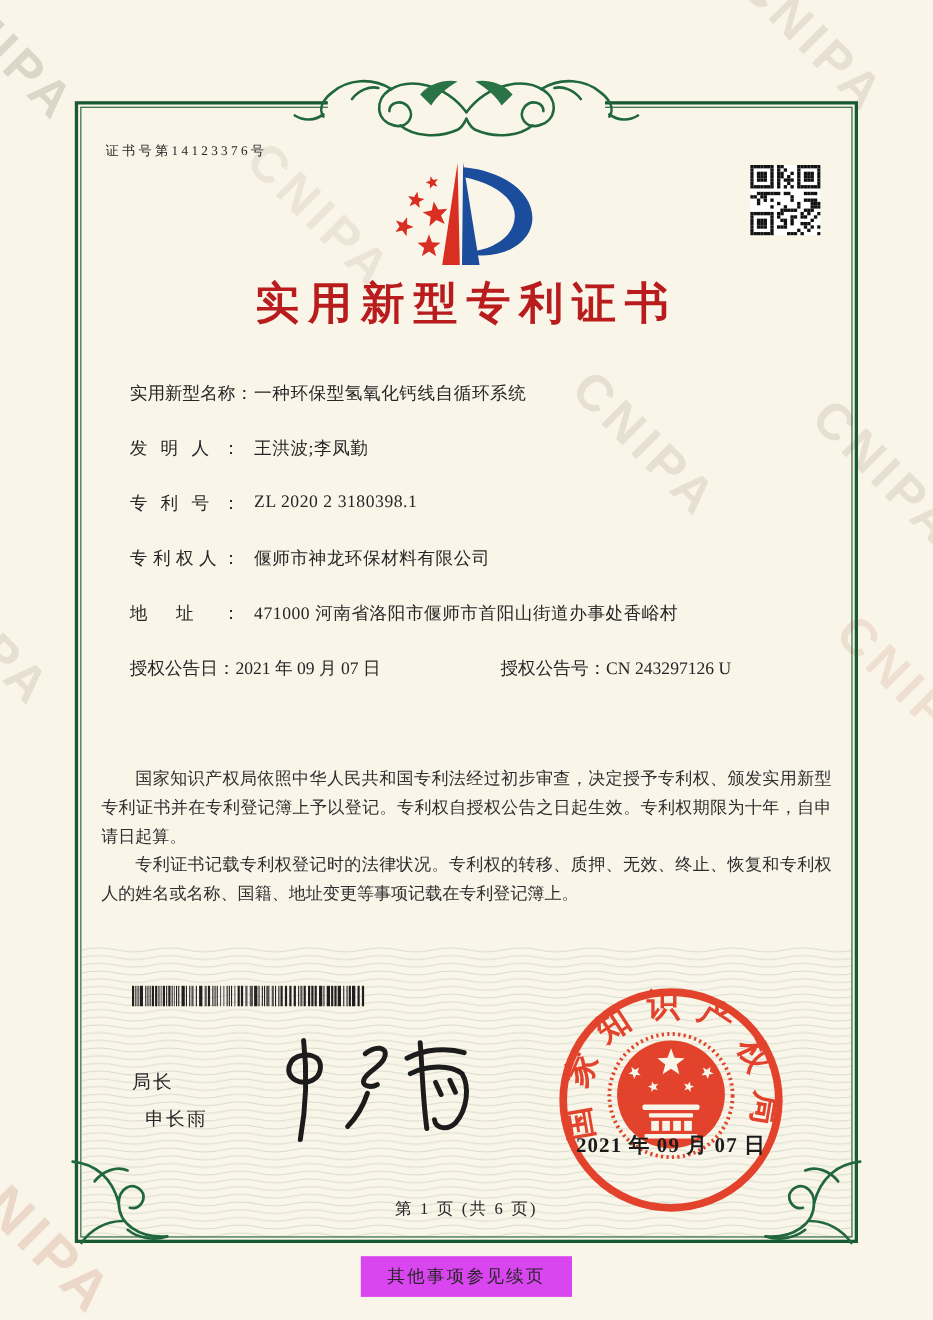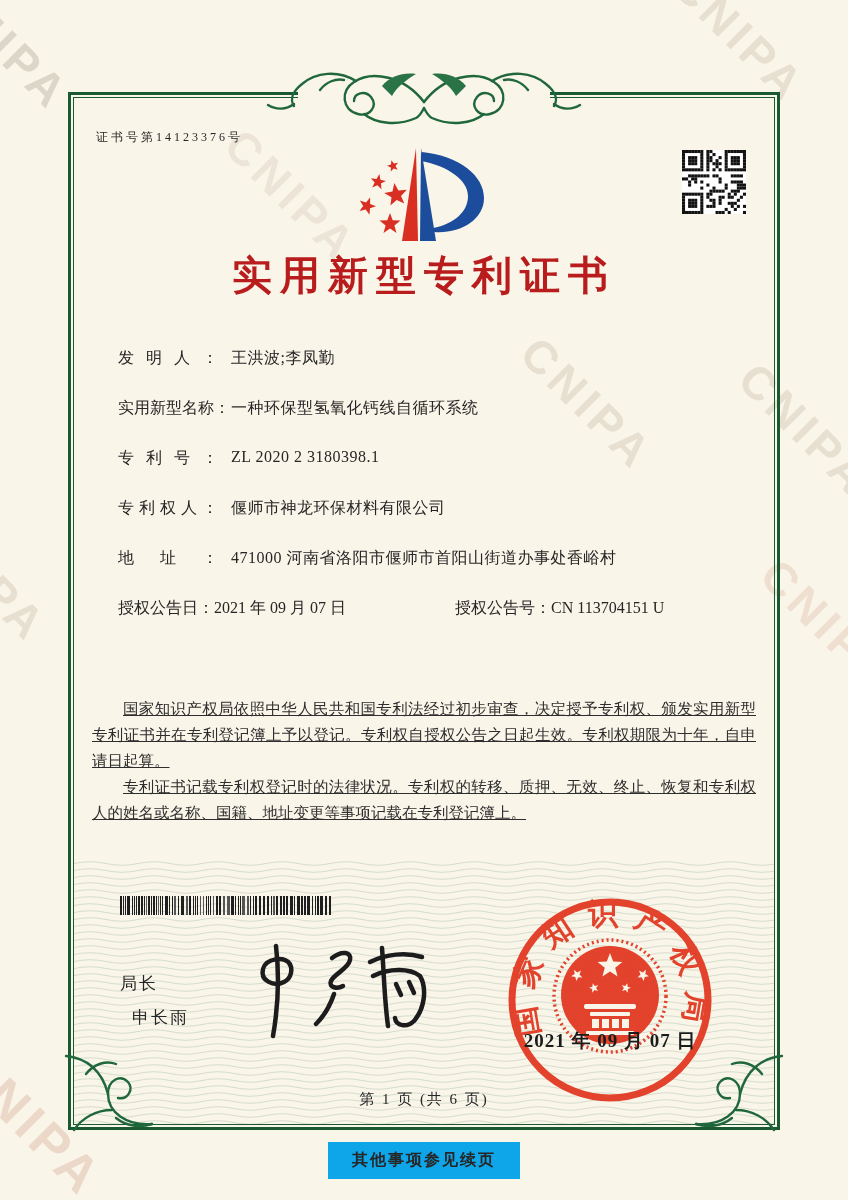--- a/index.html
+++ b/index.html
@@ -48,36 +48,36 @@
   .fields{position:absolute;left:118px;top:348px;width:620px;font-size:16px;}
   .frow{height:50px;white-space:nowrap;}
   .flabel{
     display:inline-block;width:100px;
     text-align:justify;text-align-last:justify;vertical-align:top;
   }
   .fvalue{margin-left:13px;letter-spacing:0.5px;}
   .grant-no{position:absolute;left:337px;top:0;white-space:nowrap;}
   .paras{
     position:absolute;left:92px;top:696px;width:664px;
-    font-size:15.5px;line-height:26px;text-align:justify;color:#2e2e2e;text-decoration:underline;
+    font-size:15.5px;line-height:26px;text-align:justify;color:#2e2e2e;
   }
   .paras p{margin:0;text-indent:2em;}
   .signer-title{position:absolute;left:120px;top:972px;font-size:17px;letter-spacing:2px;}
   .signer-name{position:absolute;left:120px;top:1006px;font-size:17px;letter-spacing:2px;margin-left:12px;}
   .seal-date{
     position:absolute;left:506px;top:1028px;width:208px;text-align:center;
     font-size:19px;letter-spacing:1px;color:#1b1b1b;z-index:5;font-weight:bold;
   }
   .page-no{
     position:absolute;left:68px;top:1090px;width:712px;text-align:center;
     font-size:15px;letter-spacing:2px;
   }
   .footer-note{
     position:absolute;left:50%;top:1142px;transform:translateX(-50%);
-    background:#0ea5e9;padding:8px 24px;font-size:16px;letter-spacing:2px;z-index:4;font-weight:bold;
+    background:#d946ef;padding:8px 24px;font-size:16px;letter-spacing:2px;z-index:4;
   }
 </style>
 </head>
 <body>
 
 <div class="page">
 
   <span class="wm wm-a">CNIPA</span>
   <span class="wm wm-b">CNIPA</span>
   <span class="wm wm-c">CNIPA</span>
@@ -341,38 +341,38 @@
         <rect x="36" y="60" width="3" height="3" fill="#111"></rect>
         <rect x="39" y="60" width="3" height="3" fill="#111"></rect>
         <rect x="45" y="60" width="3" height="3" fill="#111"></rect>
         <rect x="60" y="60" width="3" height="3" fill="#111"></rect>
       </svg>
 
     <div class="title">实用新型专利证书</div>
 
     <div class="fields">
       <div class="frow">
-        <span class="flabel">发明人：</span><span class="fvalue">王洪波;李凤勤</span>
+        <span class="flabel">实用新型名称：</span><span class="fvalue">一种环保型氢氧化钙线自循环系统</span>
       </div>
       <div class="frow">
-        <span class="flabel">实用新型名称：</span><span class="fvalue">一种环保型氢氧化钙线自循环系统</span>
+        <span class="flabel">发明人：</span><span class="fvalue">王洪波;李凤勤</span>
       </div>
       <div class="frow">
         <span class="flabel">专利号：</span><span class="fvalue">ZL 2020 2 3180398.1</span>
       </div>
       <div class="frow">
         <span class="flabel">专利权人：</span><span class="fvalue">偃师市神龙环保材料有限公司</span>
       </div>
       <div class="frow">
         <span class="flabel">地址：</span><span class="fvalue">471000 河南省洛阳市偃师市首阳山街道办事处香峪村</span>
       </div>
       <div class="frow" style="position:relative;">
         <span>授权公告日：</span><span>2021 年 09 月 07 日</span>
         <span class="grant-no">
-          <span>授权公告号：</span><span>CN 113704151 U</span>
+          <span>授权公告号：</span><span>CN 243297126 U</span>
         </span>
       </div>
     </div>
 
     <div class="paras">
       <p>国家知识产权局依照中华人民共和国专利法经过初步审查，决定授予专利权、颁发实用新型专利证书并在专利登记簿上予以登记。专利权自授权公告之日起生效。专利权期限为十年，自申请日起算。</p>
       <p>专利证书记载专利权登记时的法律状况。专利权的转移、质押、无效、终止、恢复和专利权人的姓名或名称、国籍、地址变更等事项记载在专利登记簿上。</p>
     </div>
 
     <svg id="barcode-svg" class="abs" style="left:120px;top:896px;" width="216" height="19" viewBox="0 0 216 19" preserveAspectRatio="none">

